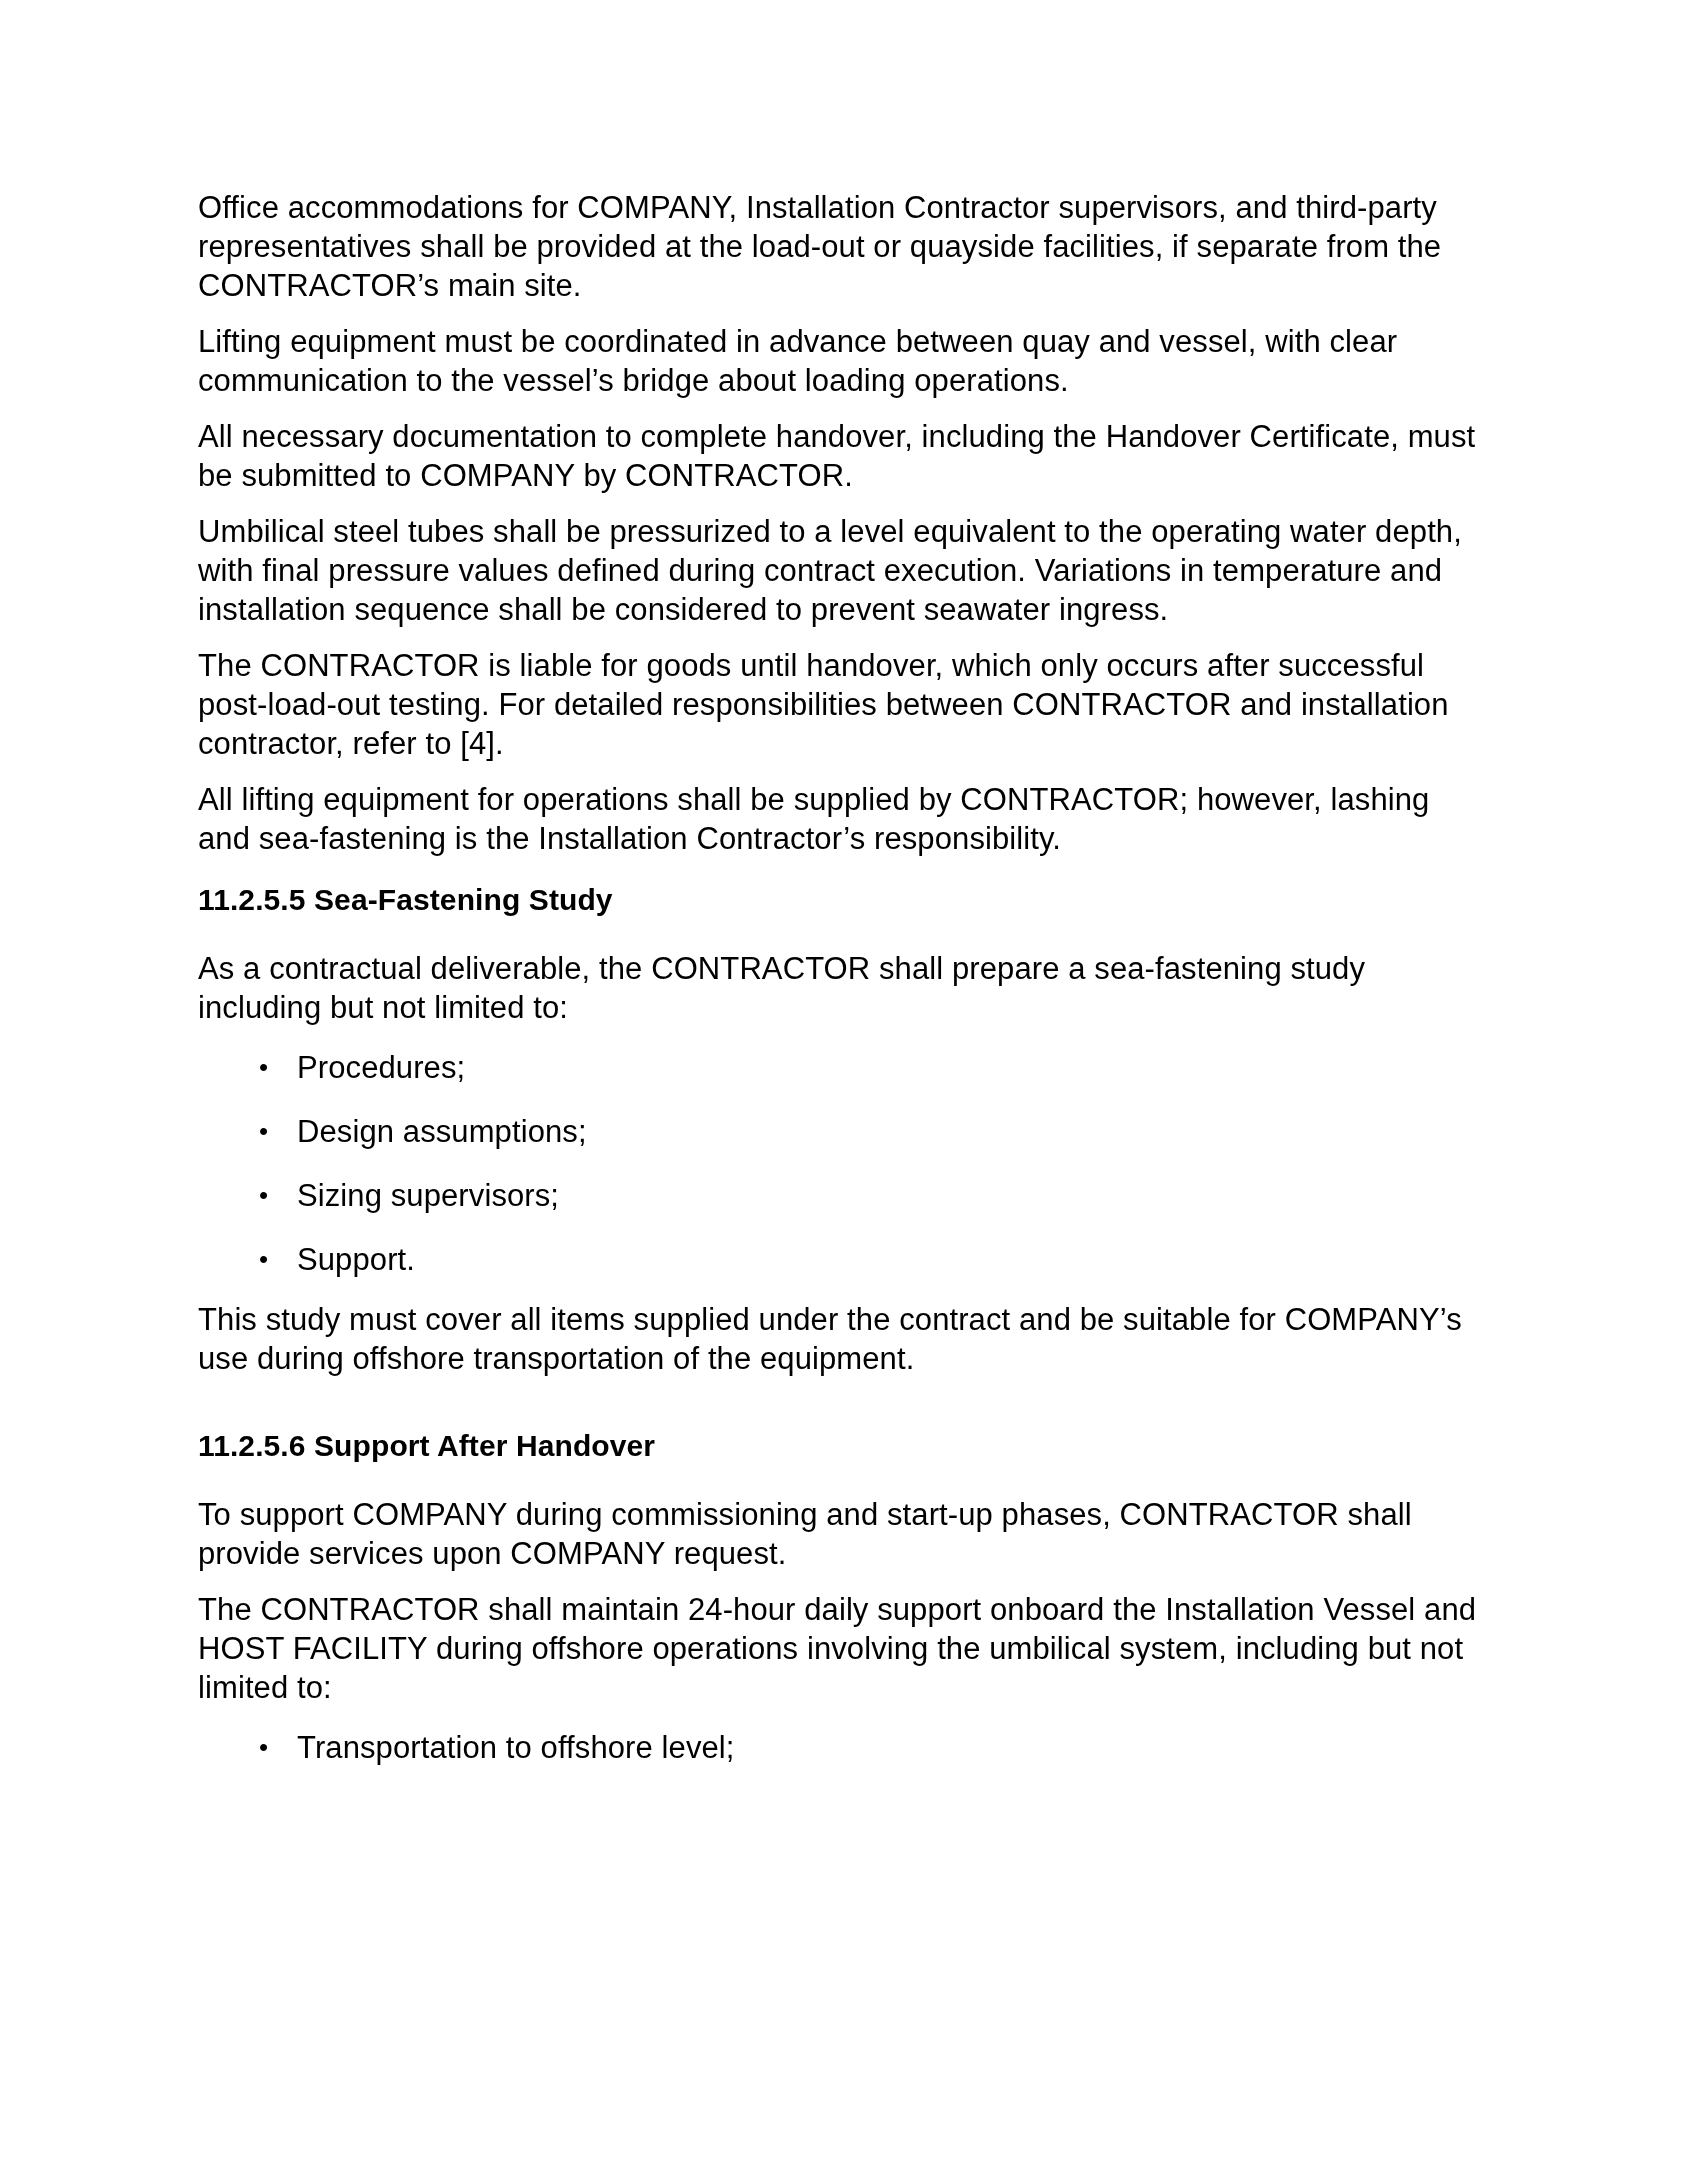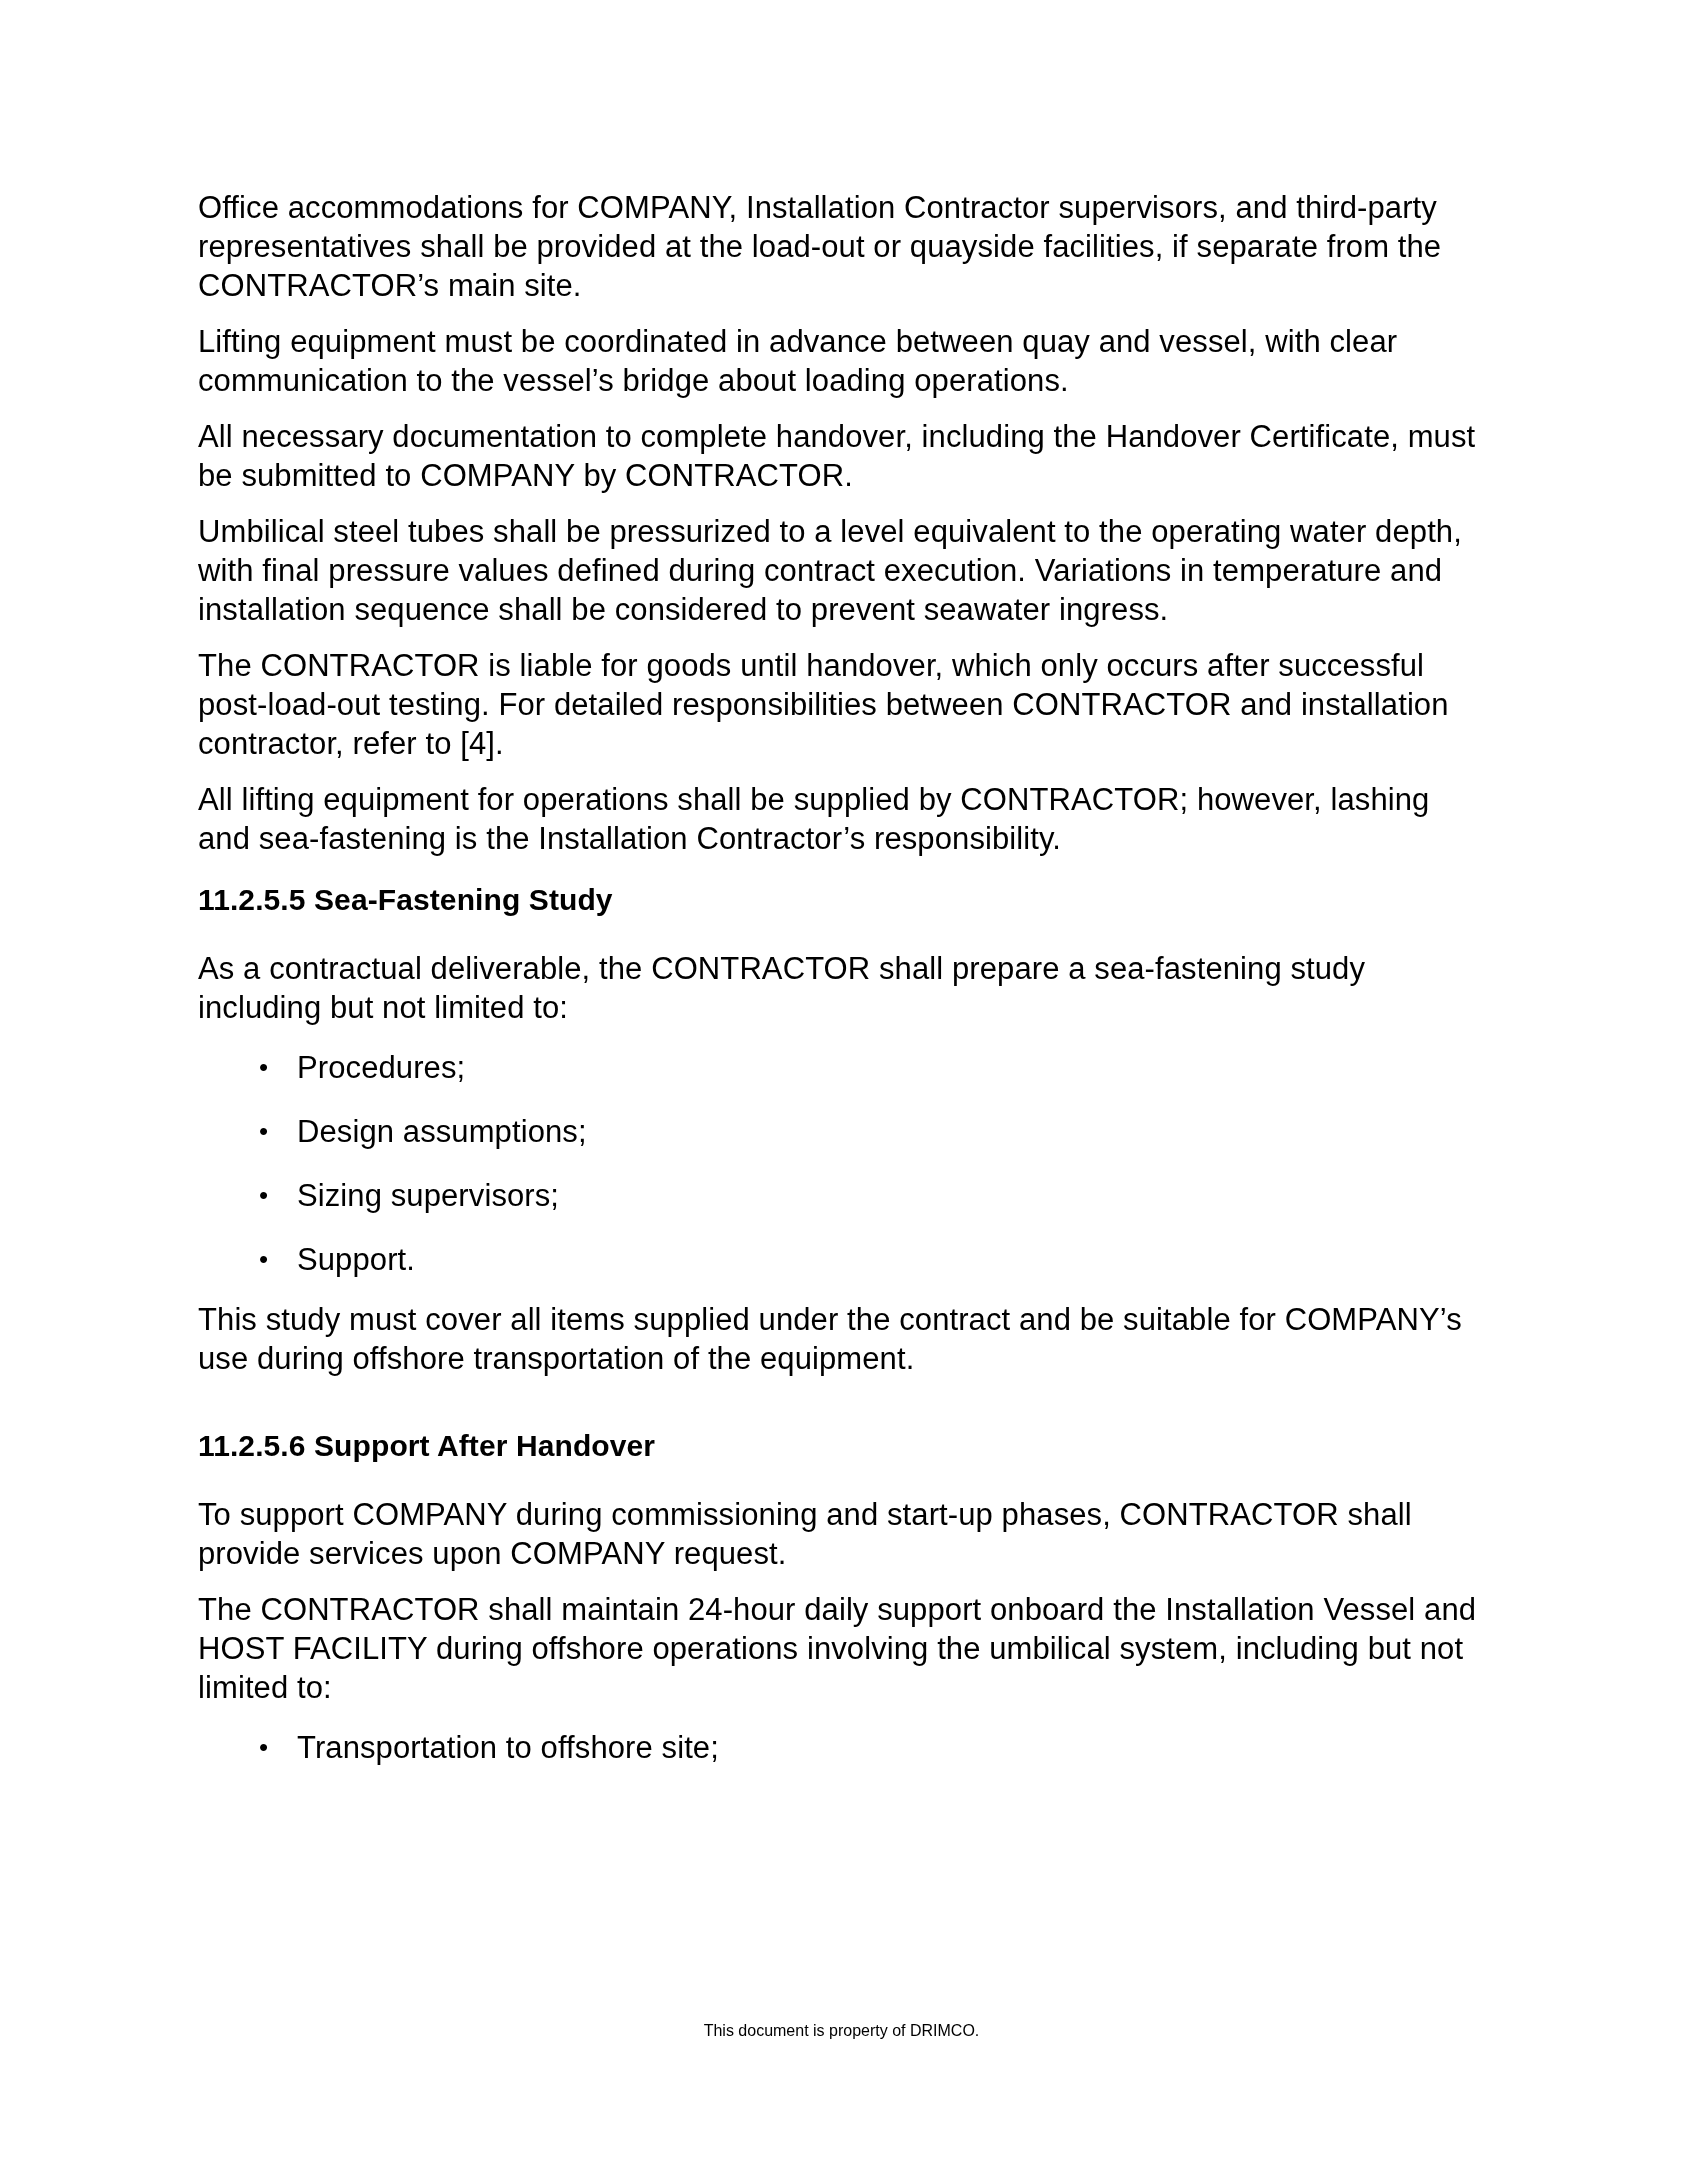--- a/index.html
+++ b/index.html
@@ -106,21 +106,20 @@
   <p class="body-text">This study must cover all items supplied under the contract and be suitable for COMPANY’s use during offshore transportation of the equipment.</p>
 
   <h2 class="heading big-gap-before">11.2.5.6 Support After Handover</h2>
 
   <p class="body-text">To support COMPANY during commissioning and start-up phases, CONTRACTOR shall provide services upon COMPANY request.</p>
 
   <p class="body-text">The CONTRACTOR shall maintain 24-hour daily support onboard the Installation Vessel and HOST FACILITY during offshore operations involving the umbilical system, including but not limited to:</p>
 
   <div class="bullet-row">
     <span class="bullet-marker">•</span>
-    <span class="bullet-text">Transportation to offshore site;</span>
+    <span class="bullet-text">Transportation to offshore level;</span>
   </div>
 
   <div class="footer">
-    <div>This document is property of DRIMCO.</div>
   </div>
 
 </div>
 
 
 </body></html>

